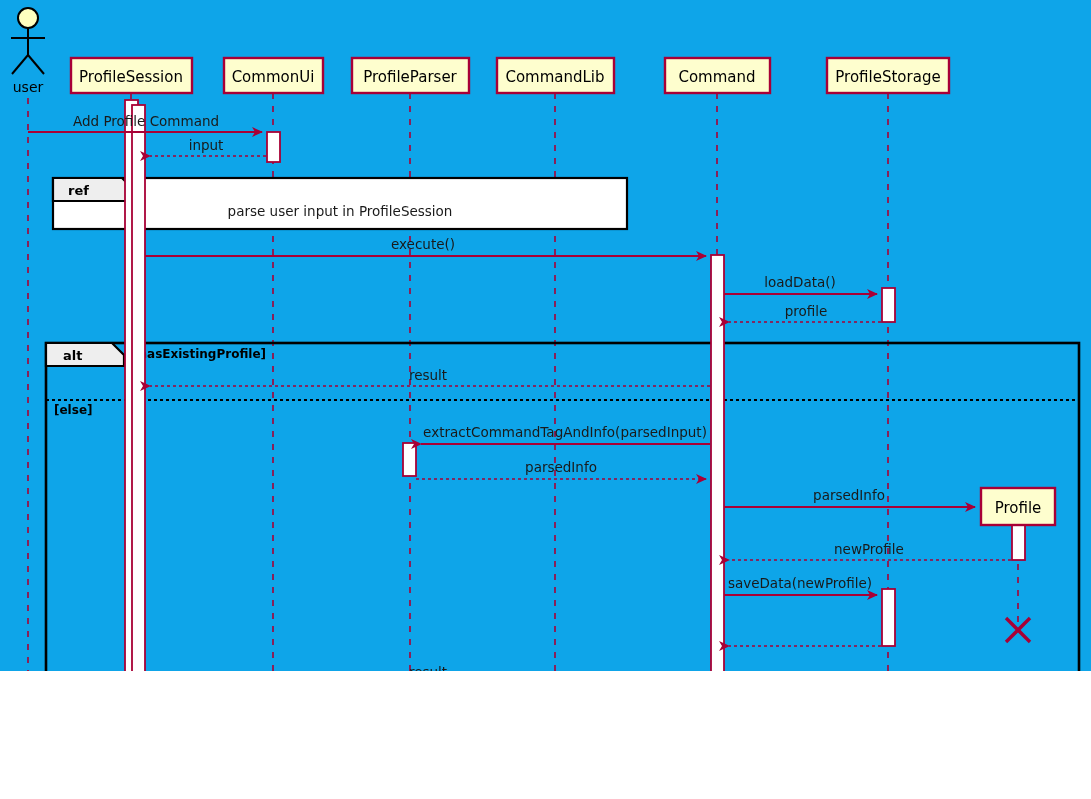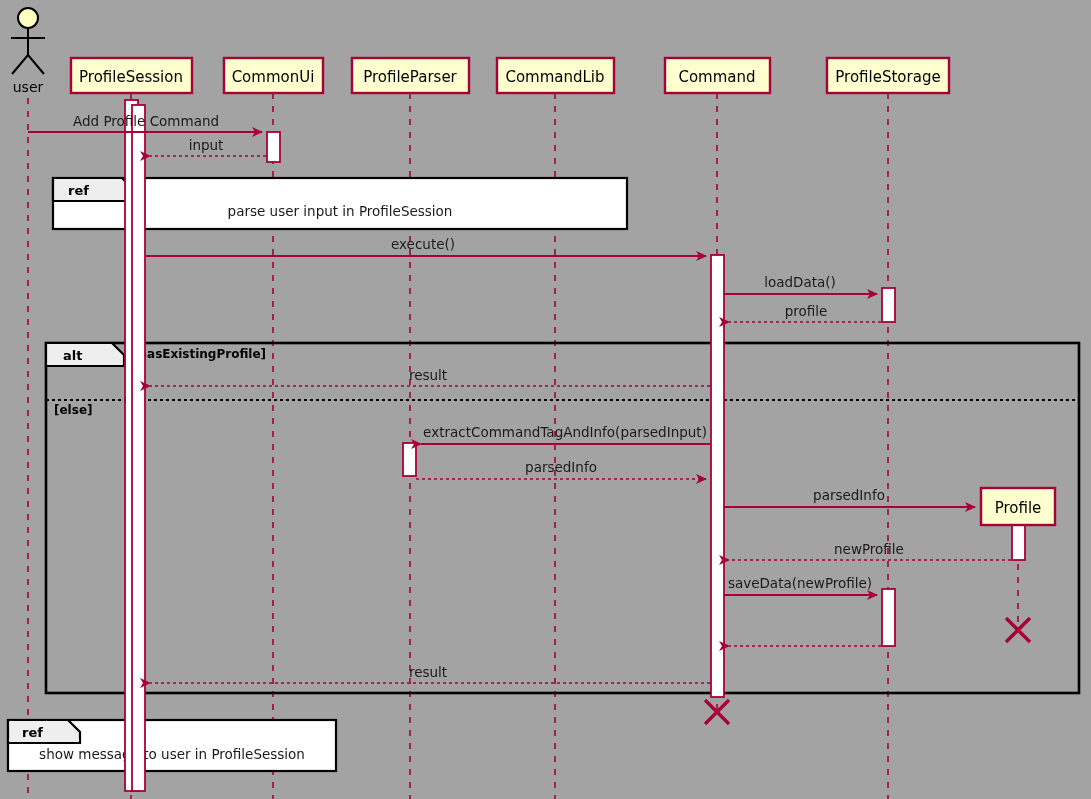--- a/index.html
+++ b/index.html
@@ -6,23 +6,23 @@
     margin: 0;
     padding: 0;
     background: #ffffff;
   }
   body {
     font-family: "DejaVu Sans", "Liberation Sans", sans-serif;
   }
   #diagram-root {
     position: relative;
     width: 1091px;
-    height: 799px;
+    height: 671px;
     overflow: hidden;
-    background: #a3a3a3;
+    background: #0ea5e9;
   }
   #uml-svg {
     position: absolute;
     top: 0;
     left: 0;
   }
   .lifeline-label {
     font-size: 15px;
     fill: #000000;
     font-family: "DejaVu Sans", "Liberation Sans", sans-serif;

